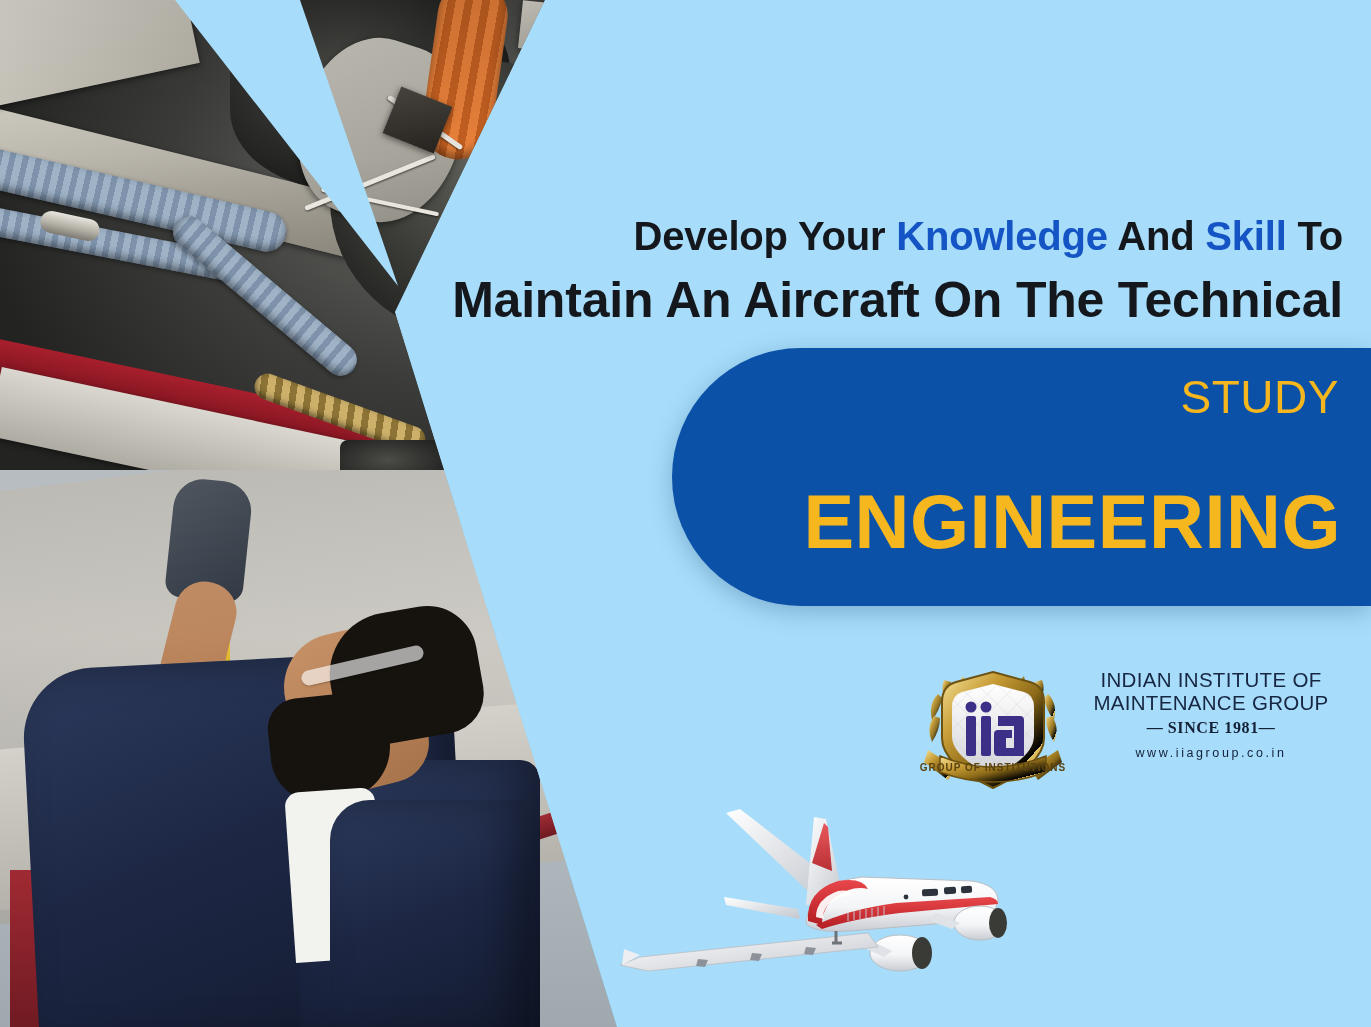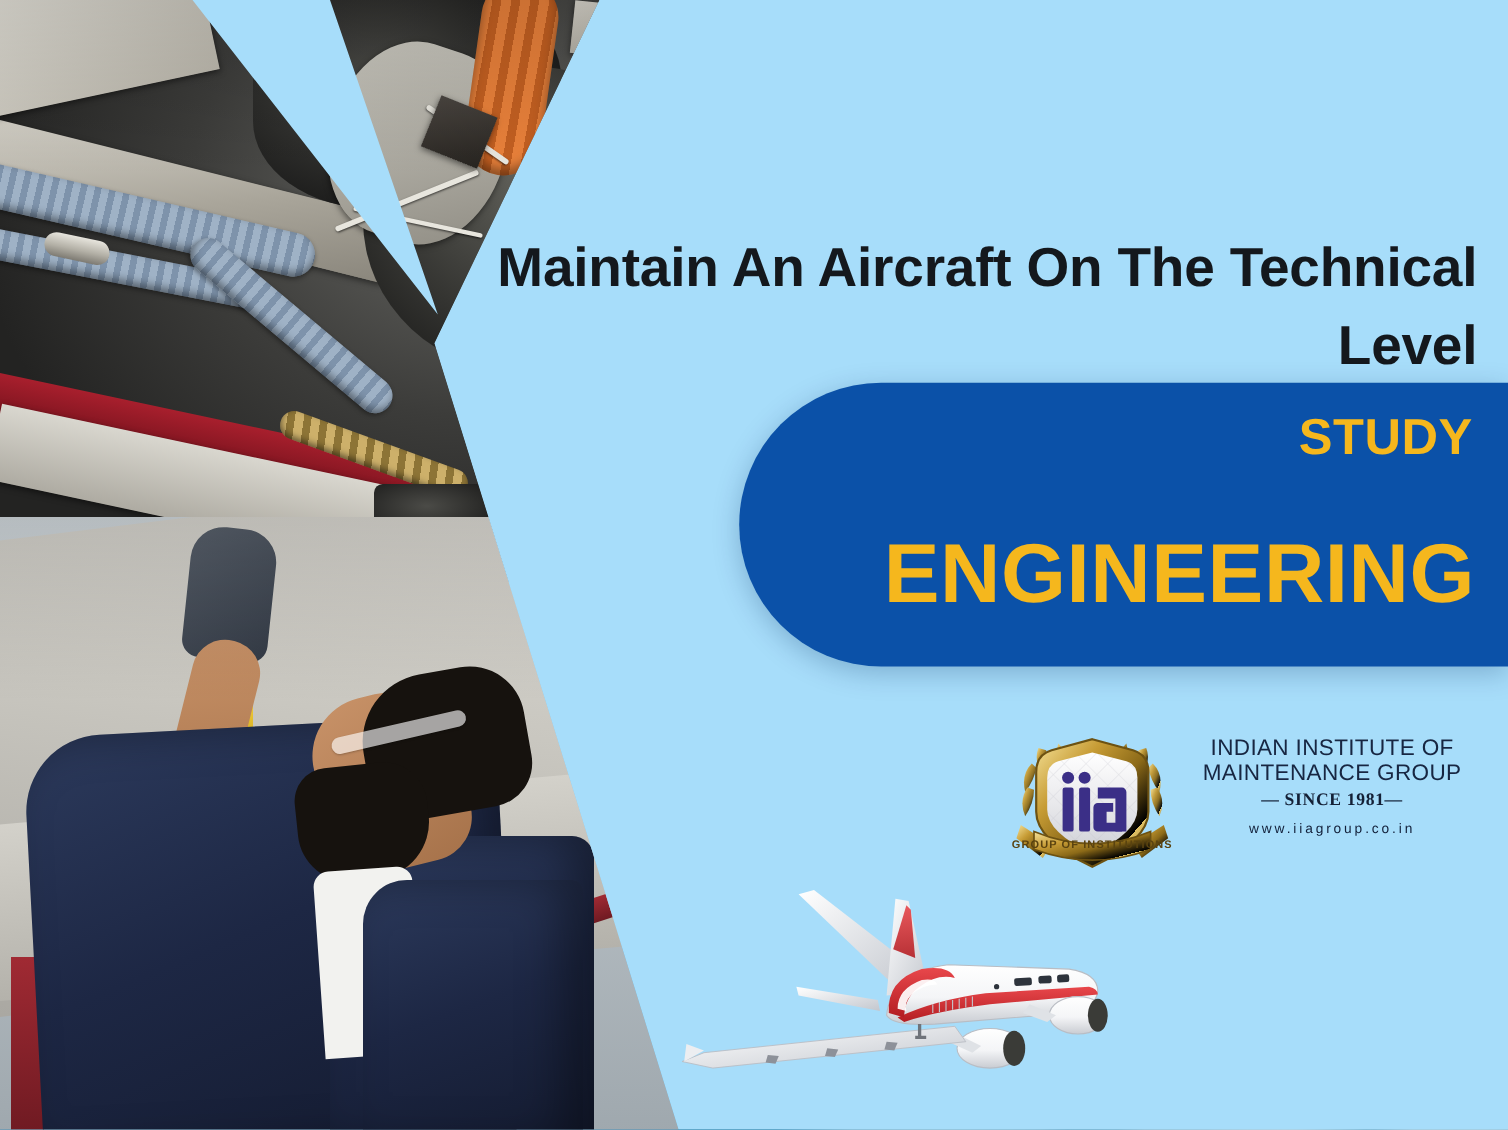--- a/index.html
+++ b/index.html
@@ -84,21 +84,21 @@
   .headline{ position:absolute; right:28px; top:208px; width:900px; text-align:right;
     font-weight:700; font-size:40px; line-height:1.42; color:#14181d;
     letter-spacing:-.2px; }
   .headline .hl{ color:#1454c4; }
   .headline .l2{ display:block; font-size:50px; }
 
   
   .panel{ position:absolute; left:672px; top:348px; width:699px; height:258px;
     background:#0b51a8; border-radius:148px 0 0 148px;
     box-shadow:0 6px 24px rgba(0,40,90,.25); }
-  .panel .study{ position:absolute; right:32px; top:22px; font-size:46px; font-weight:700;
+  .panel .study{ position:absolute; right:32px; top:22px; font-size:46px; font-weight:400;
     color:#f5b71d; letter-spacing:.5px; }
   .panel .ame{ position:absolute; right:30px; top:84px; font-size:42px; font-weight:700;
     color:#ffffff; letter-spacing:.3px; }
   .panel .eng{ position:absolute; right:30px; top:136px; font-size:76px; font-weight:700;
     color:#f5b71d; letter-spacing:.5px; line-height:1; }
 
   
   .logo{ position:absolute; left:918px; top:662px; width:430px; height:142px; }
   .shield{ position:absolute; left:0; top:2px; width:150px; height:135px; }
   .logo-text{ position:absolute; left:160px; top:6px; width:266px; text-align:center; }
@@ -176,20 +176,21 @@
       <div style="position:absolute;left:300px;top:188px;width:125px;height:15px;border-radius:10px;background:rgba(255,255,255,.62);transform:rotate(-13deg);box-shadow:0 1px 2px rgba(0,0,0,.25);"></div>
       <div style="position:absolute;left:290px;top:320px;width:90px;height:170px;background:#f2f2ef;transform:rotate(-4deg);border-radius:14px 14px 0 0;"></div>
       <div class="tech-body" style="left:330px;top:330px;width:200px;height:240px;border-radius:40px 10px 0 0;"></div>
       <div class="photo-shade"></div>
     </div>
   </div>
 
   <div class="chevron"></div>
 
   <div class="headline">
+    <span><span>Develop Your </span><span class="hl">Knowledge</span><span> And </span><span class="hl">Skill</span><span> To</span></span>
     <span class="l2">Maintain An Aircraft On The Technical Level</span>
   </div>
 
   <div class="panel">
     <div class="study">STUDY</div>
     <div class="eng">ENGINEERING</div>
   </div>
 
   <div class="logo">
     <svg class="shield" viewBox="0 0 150 135">

